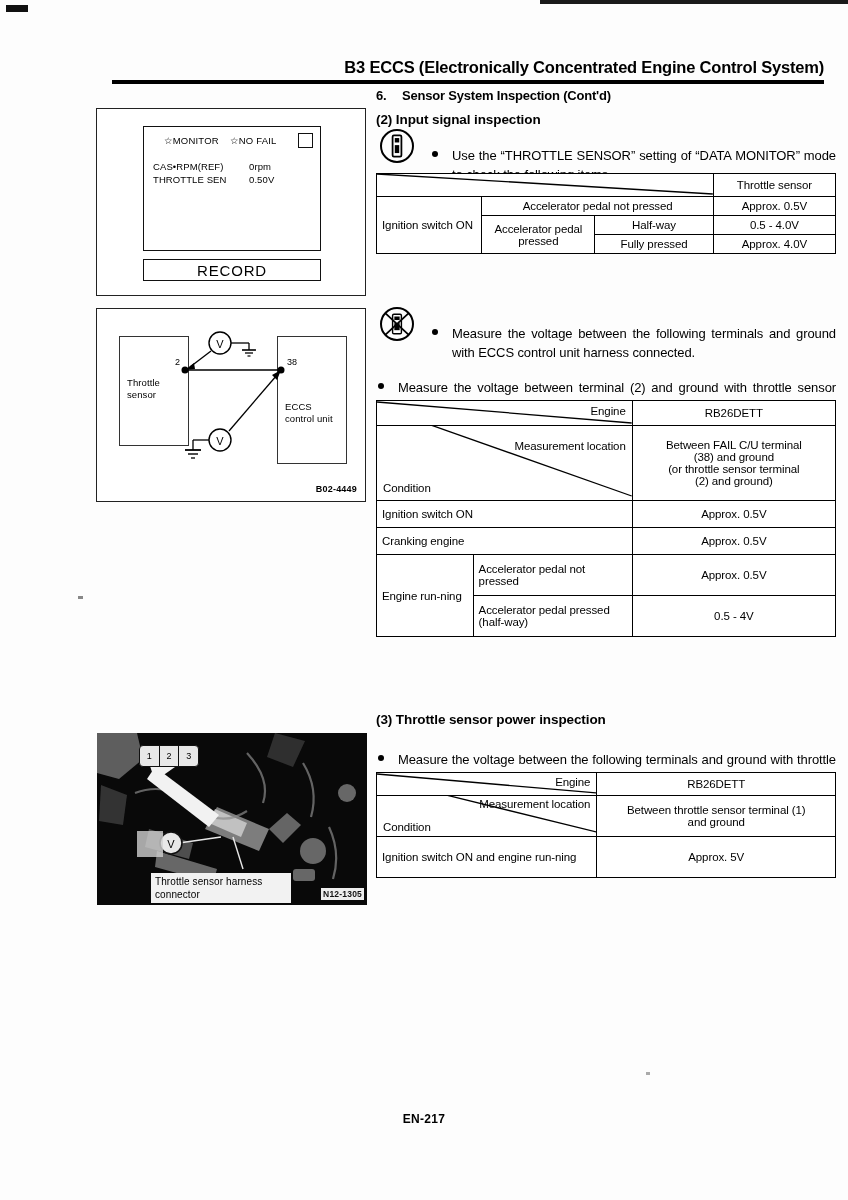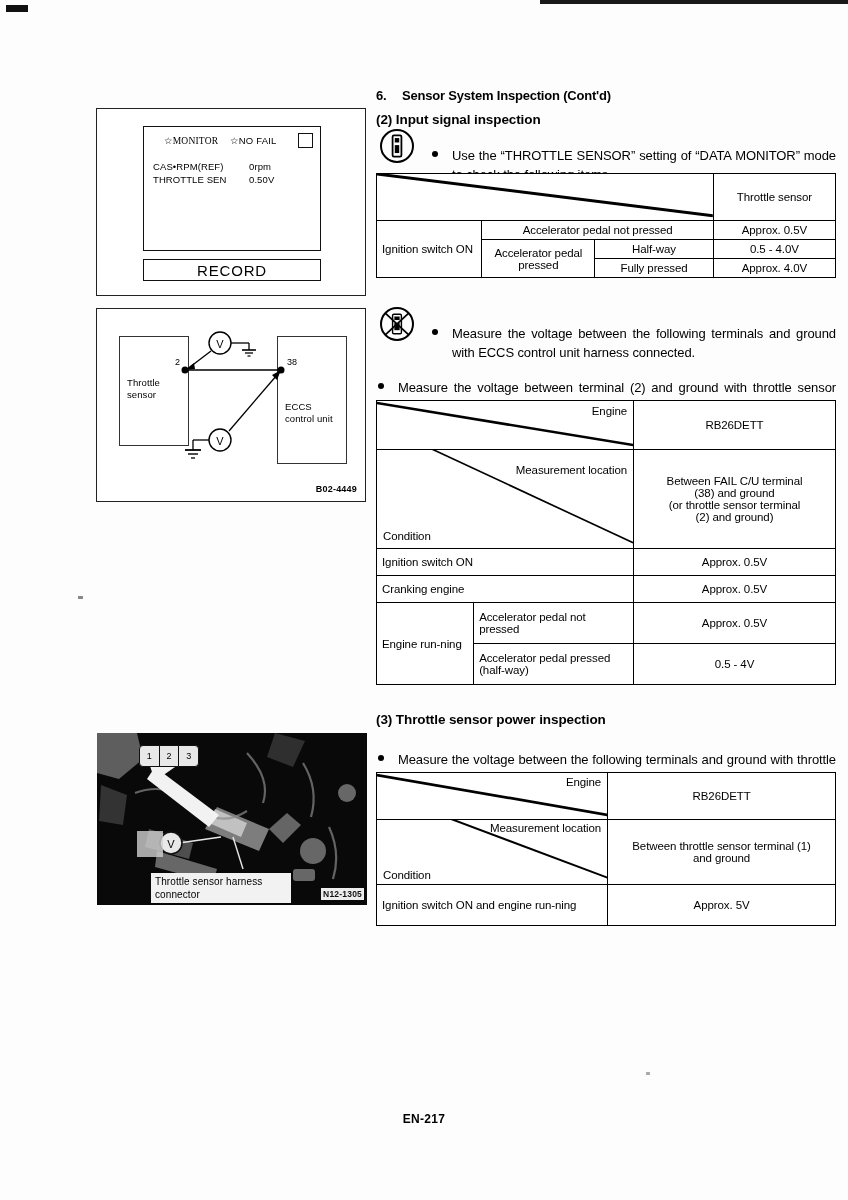--- a/index.html
+++ b/index.html
@@ -130,21 +130,21 @@
     border: 1.5px solid #111;
     box-sizing: border-box;
     background: #fff;
   }
   .monitor-row1 {
     position: absolute;
     left: 0; top: 8px; width: 100%;
     font-size: 9.5px;
     letter-spacing: 0.2px;
   }
-  .mon-monitor { position: absolute; left: 20px; font-family: Liberation Serif, serif; }
+  .mon-monitor { position: absolute; left: 20px; }
   .mon-nofail  { position: absolute; left: 86px; }
   .mon-checkbox {
     position: absolute;
     right: 7px; top: -2px;
     width: 15px; height: 15px;
     border: 1.5px solid #111;
     box-sizing: border-box;
   }
   .monitor-data {
     position: absolute;
@@ -250,21 +250,21 @@
     padding: 3px 5px;
     vertical-align: middle;
   }
   table.spec td.c { text-align: center; }
   table.spec td.l { text-align: left; }
   .t-top td { border-top: 2.5px solid #000; }
   .t-bottom td { border-bottom: 2.5px solid #000; }
 
   .diag-head {
     position: relative;
-    padding: 12px !important;
+    padding: 0 !important;
     overflow: hidden;
   }
   .diag-head svg {
     position: absolute;
     left: 0; top: 0;
     width: 100%; height: 100%;
   }
   .diag-lbl {
     position: absolute;
     font-size: 11.5px;
@@ -274,20 +274,24 @@
 </head>
 <body>
 
 <div class="page">
 
   <div class="reg-mark-tl"></div>
   <div class="reg-bar-top"></div>
   <div class="reg-dot-left"></div>
   <div class="reg-dot-right"></div>
 
+  <div class="doc-header">
+    <div class="doc-header-title">B3 ECCS (Electronically Concentrated Engine Control System)</div>
+    <div class="doc-header-rule"></div>
+  </div>
 
   <div class="section-title">
     <span class="num">6.</span><span>Sensor System Inspection (Cont'd)</span>
   </div>
 
   <div class="subsection-title">(2) Input signal inspection</div>
 
   <div class="icon-circle" style="left:380px; top:129px;">
     <svg viewBox="0 0 34 34" width="30" height="30">
       <rect x="12" y="5" width="10" height="24" rx="1.5" fill="none" stroke="#000" stroke-width="2"></rect>

